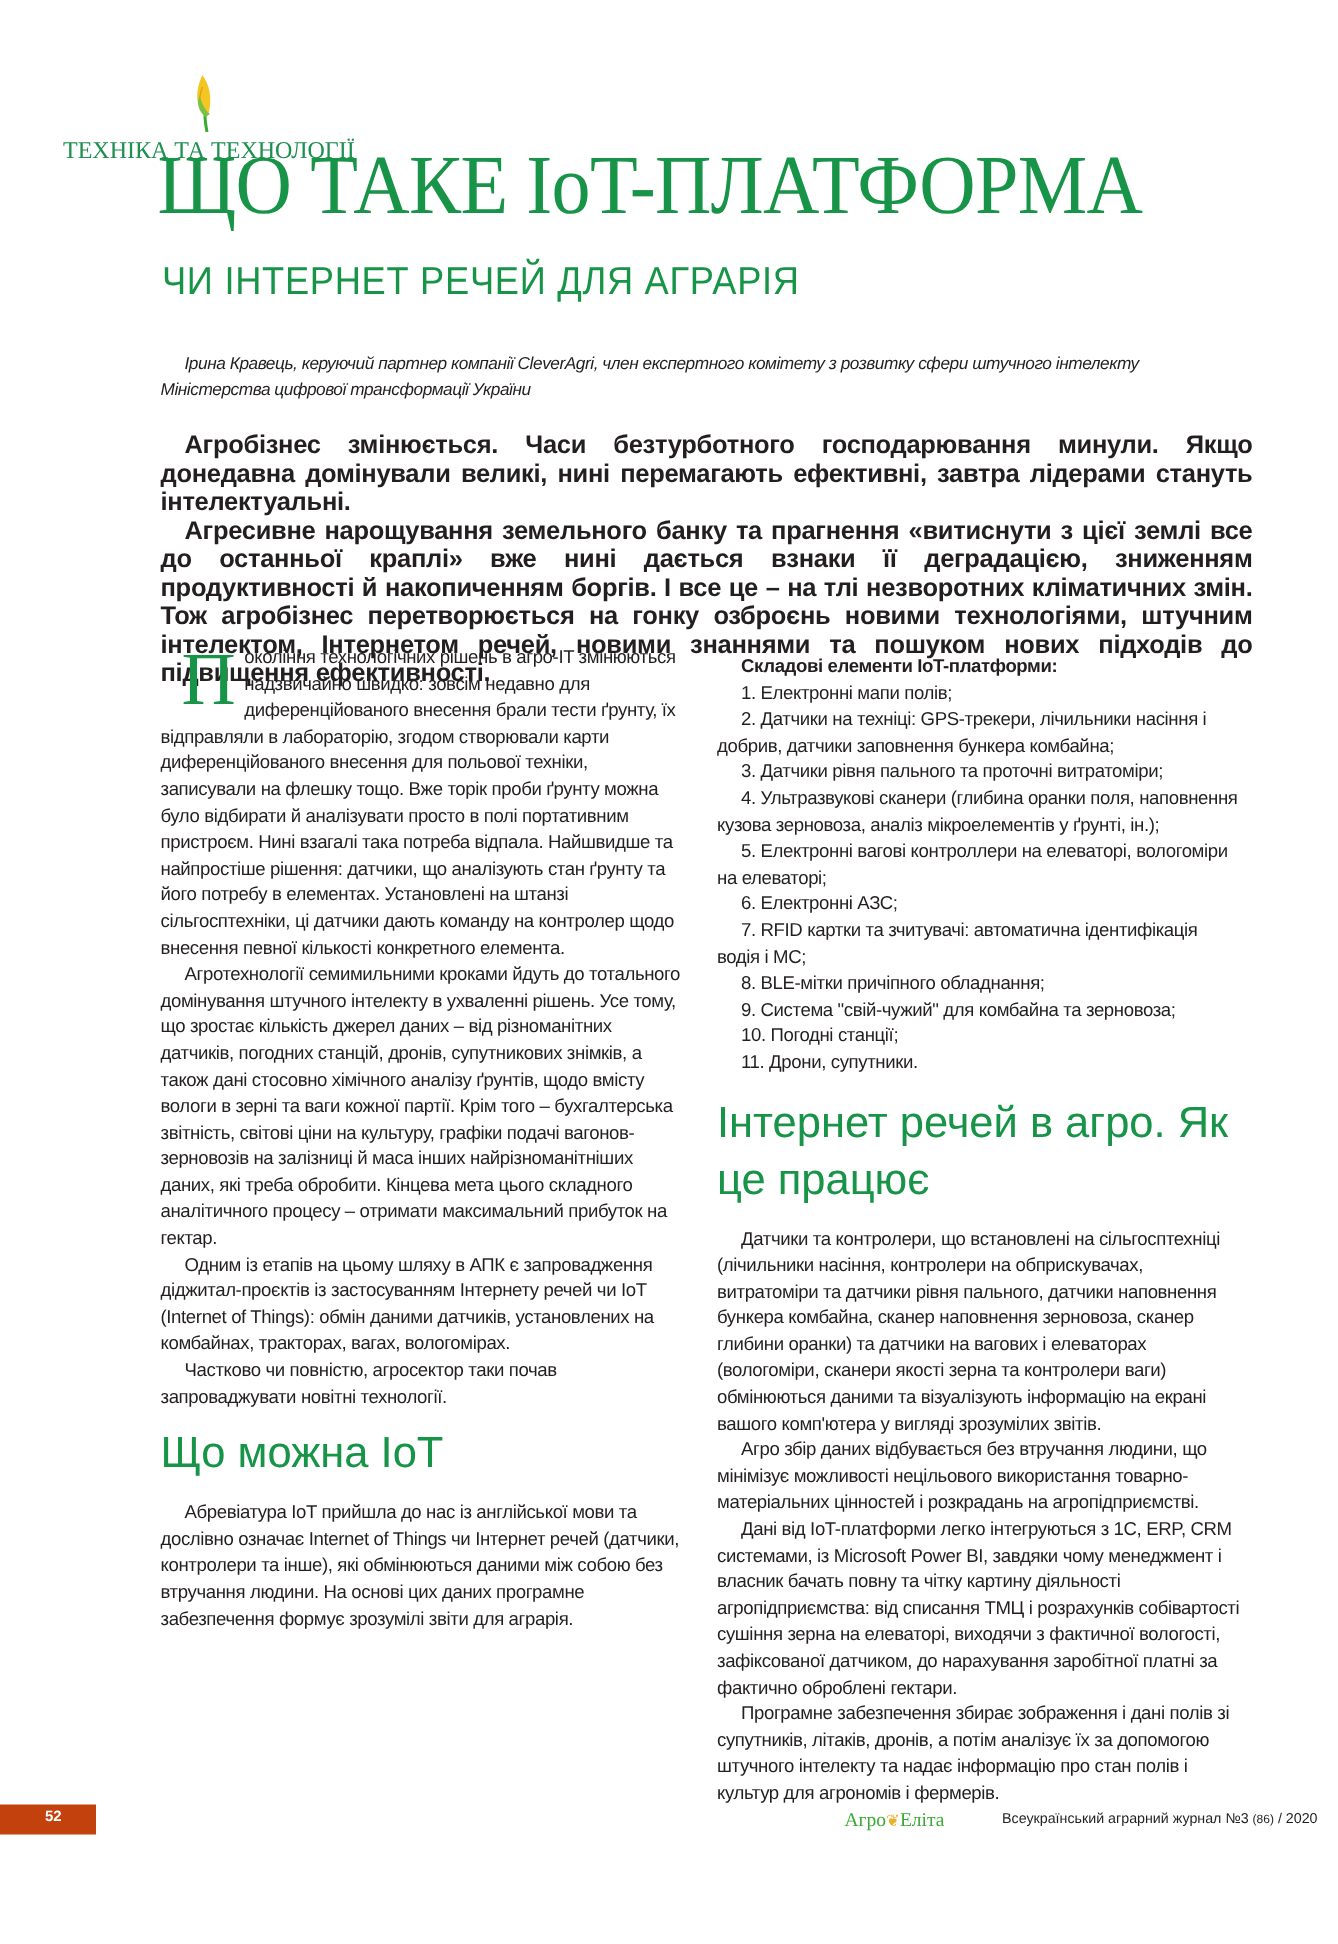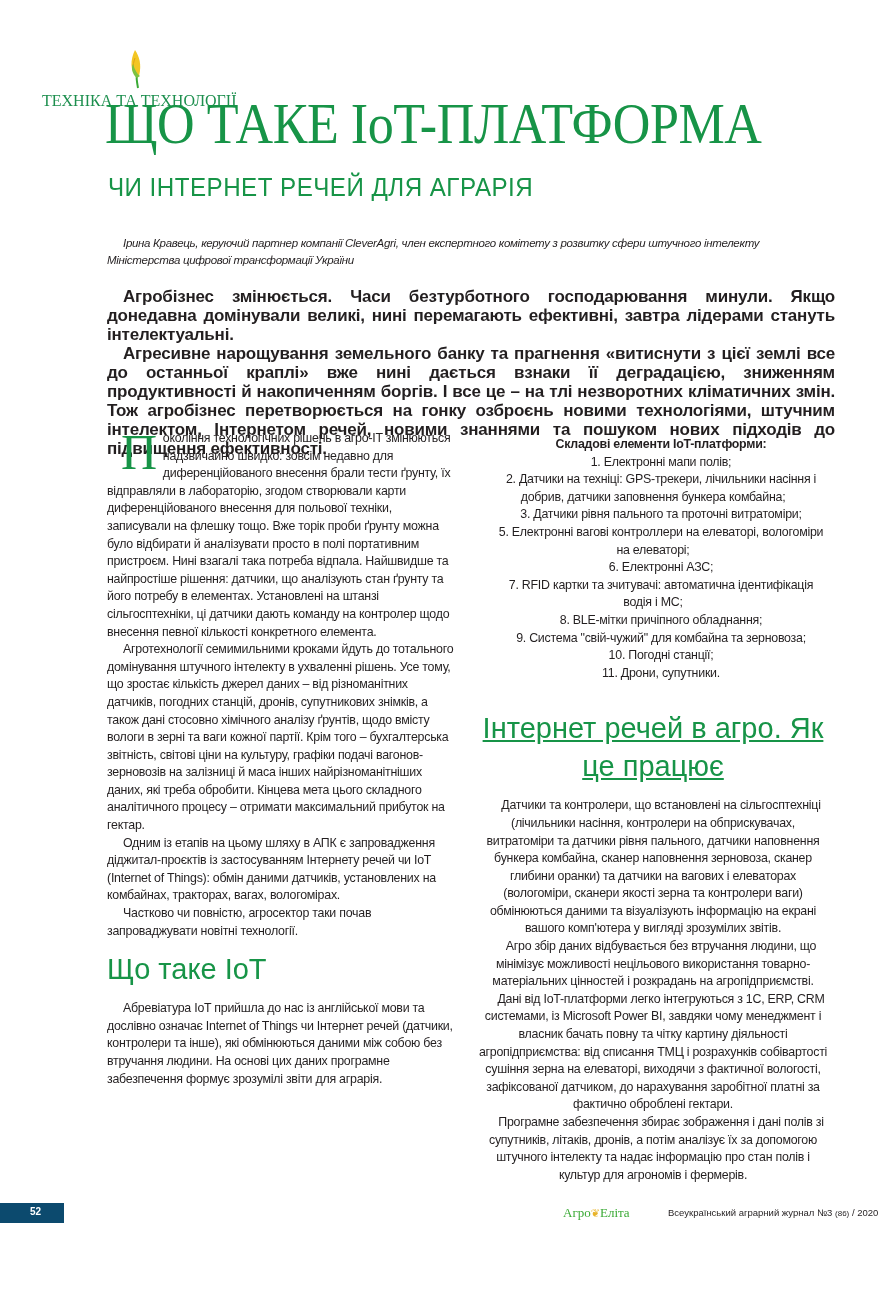--- a/index.html
+++ b/index.html
@@ -7,27 +7,27 @@
   .section-tag { position: absolute; left: 42px; top: 42px; display: flex; align-items: center; flex-direction: column; }
   .corn-icon { width: 22px; height: 48px; display: inline-block; margin-right: 2px; }
   .section-tag .label { font-family: "Liberation Serif", serif; font-size: 16px; color: #1d8f4e; letter-spacing: 0px; margin-top: 2px; }
   .title { position: absolute; left: 105px; top: 92px; font-family: "Liberation Serif", serif; font-size: 56px; line-height: 64px; color: #179447; letter-spacing: -0.5px; white-space: nowrap; transform: scaleX(0.93); transform-origin: left; }
   .subtitle { position: absolute; left: 108px; top: 172px; font-family: "Liberation Sans", sans-serif; font-size: 26px; color: #179447; letter-spacing: 0.5px; white-space: nowrap; transform: scaleX(0.93); transform-origin: left; font-weight: normal; }
   .byline { position: absolute; left: 107px; top: 235px; width: 728px; font-family: "Liberation Sans", sans-serif; font-style: italic; font-size: 11.5px; line-height: 17px; color: #231f20; text-indent: 16px; letter-spacing: -0.3px; }
   .lead { position: absolute; left: 107px; top: 287px; width: 728px; font-family: "Liberation Sans", sans-serif; font-weight: bold; font-size: 17px; line-height: 19px; color: #231f20; text-align: justify; letter-spacing: -0.2px; }
   .lead p { margin: 0; text-indent: 16px; }
   .col { position: absolute; top: 430px; width: 348px; font-size: 12.4px; line-height: 17.6px; color: #231f20; letter-spacing: -0.25px; }
   .col-left { left: 107px; }
-  .col-right { left: 478px; top: 436px; width: 350px; text-align: center; }
+  .col-right { left: 478px; top: 436px; width: 350px; }
   .col p { margin: 0; text-indent: 16px; }
   .col p.noindent { text-indent: 0; }
   .dropcap { float: left; font-family: "Liberation Serif", serif; font-size: 50px; line-height: 40px; color: #179447; margin: 2px 6px 0 14px; height: 36px; }
   .h2 { font-family: "Liberation Sans", sans-serif; font-size: 29px; line-height: 38px; color: #179447; margin: 10px 0 12px 0; font-weight: normal; text-indent: 0 !important; letter-spacing: 0; }
   .list-title { font-weight: bold; text-indent: 16px; }
-  .footer-page { position: absolute; left: 0; top: 1203px; width: 64px; height: 20px; background: #0c4a6e; }
+  .footer-page { position: absolute; left: 0; top: 1203px; width: 64px; height: 20px; background: #c2410c; }
   .footer-page span { position: absolute; left: 30px; top: 3px; color: #ffffff; font-size: 10px; font-weight: bold; }
   .footer-logo { position: absolute; left: 563px; top: 1205px; font-family: "Liberation Serif", serif; font-size: 13px; color: #3aaa35; }
   .footer-logo .leaf { color: #e8b32a; font-size: 11px; }
   .footer-journal { position: absolute; left: 625px; top: 1207px; font-family: "Liberation Sans", sans-serif; font-size: 9.5px; color: #231f20; padding-left: 43px; }
   .footer-journal .small { font-size: 8px; }
 </style>
 </head>
 <body>
 
 <div class="section-tag">
@@ -52,37 +52,38 @@
   <p>Агресивне нарощування земельного банку та прагнення «витиснути з цієї землі все до останньої краплі» вже нині дається взнаки її деградацією, зниженням продуктивності й накопиченням боргів. І все це – на тлі незворотних кліматичних змін. Тож агробізнес перетворюється на гонку озброєнь новими технологіями, штучним інтелектом, Інтернетом речей, новими знаннями та пошуком нових підходів до підвищення ефективності.</p>
 </div>
 
 <div class="col col-left">
   <p class="noindent">
     <span class="dropcap">П</span><span>окоління технологічних рішень в агро-IT змінюються надзвичайно швидко: зовсім недавно для диференційованого внесення брали тести ґрунту, їх відправляли в лабораторію, згодом створювали карти диференційованого внесення для польової техніки, записували на флешку тощо. Вже торік проби ґрунту можна було відбирати й аналізувати просто в полі портативним пристроєм. Нині взагалі така потреба відпала. Найшвидше та найпростіше рішення: датчики, що аналізують стан ґрунту та його потребу в елементах. Установлені на штанзі сільгосптехніки, ці датчики дають команду на контролер щодо внесення певної кількості конкретного елемента.</span>
   </p>
   <p>Агротехнології семимильними кроками йдуть до тотального домінування штучного інтелекту в ухваленні рішень. Усе тому, що зростає кількість джерел даних – від різноманітних датчиків, погодних станцій, дронів, супутникових знімків, а також дані стосовно хімічного аналізу ґрунтів, щодо вмісту вологи в зерні та ваги кожної партії. Крім того – бухгалтерська звітність, світові ціни на культуру, графіки подачі вагонов-зерновозів на залізниці й маса інших найрізноманітніших даних, які треба обробити. Кінцева мета цього складного аналітичного процесу – отримати максимальний прибуток на гектар.</p>
   <p>Одним із етапів на цьому шляху в АПК є запровадження діджитал-проєктів із застосуванням Інтернету речей чи IoT (Internet of Things): обмін даними датчиків, установлених на комбайнах, тракторах, вагах, вологомірах.</p>
   <p>Частково чи повністю, агросектор таки почав запроваджувати новітні технології.</p>
-  <div class="h2">Що таке IoT</div>
+  <div class="h2">Що можна IoT</div>
   <p>Абревіатура IoT прийшла до нас із англійської мови та дослівно означає Internet of Things чи Інтернет речей (датчики, контролери та інше), які обмінюються даними між собою без втручання людини. На основі цих даних програмне забезпечення формує зрозумілі звіти для аграрія.</p>
 </div>
 
 <div class="col col-right">
   <p class="list-title">Складові елементи IoT-платформи:</p>
   <p>1. Електронні мапи полів;</p>
   <p>2. Датчики на техніці: GPS-трекери, лічильники насіння і добрив, датчики заповнення бункера комбайна;</p>
   <p>3. Датчики рівня пального та проточні витратоміри;</p>
+  <p>4. Ультразвукові сканери (глибина оранки поля, наповнення кузова зерновоза, аналіз мікроелементів у ґрунті, ін.);</p>
   <p>5. Електронні вагові контроллери на елеваторі, вологоміри на елеваторі;</p>
   <p>6. Електронні АЗС;</p>
   <p>7. RFID картки та зчитувачі: автоматична ідентифікація водія і МС;</p>
   <p>8. BLE-мітки причіпного обладнання;</p>
   <p>9. Система "свій-чужий" для комбайна та зерновоза;</p>
   <p>10. Погодні станції;</p>
   <p>11. Дрони, супутники.</p>
-  <div class="h2" style="margin-top:27px;text-decoration:underline;">Інтернет речей в агро. Як це працює</div>
+  <div class="h2" style="margin-top:12px;">Інтернет речей в агро. Як це працює</div>
   <p>Датчики та контролери, що встановлені на сільгосптехніці (лічильники насіння, контролери на обприскувачах, витратоміри та датчики рівня пального, датчики наповнення бункера комбайна, сканер наповнення зерновоза, сканер глибини оранки) та датчики на вагових і елеваторах (вологоміри, сканери якості зерна та контролери ваги) обмінюються даними та візуалізують інформацію на екрані вашого комп'ютера у вигляді зрозумілих звітів.</p>
   <p>Агро збір даних відбувається без втручання людини, що мінімізує можливості нецільового використання товарно-матеріальних цінностей і розкрадань на агропідприємстві.</p>
   <p>Дані від IoT-платформи легко інтегруються з 1С, ERP, CRM системами, із Microsoft Power BI, завдяки чому менеджмент і власник бачать повну та чітку картину діяльності агропідприємства: від списання ТМЦ і розрахунків собівартості сушіння зерна на елеваторі, виходячи з фактичної вологості, зафіксованої датчиком, до нарахування заробітної платні за фактично оброблені гектари.</p>
   <p>Програмне забезпечення збирає зображення і дані полів зі супутників, літаків, дронів, а потім аналізує їх за допомогою штучного інтелекту та надає інформацію про стан полів і культур для агрономів і фермерів.</p>
 </div>
 
 <div class="footer-page">
   <span>52</span>
 </div>
 <div class="footer-logo">

